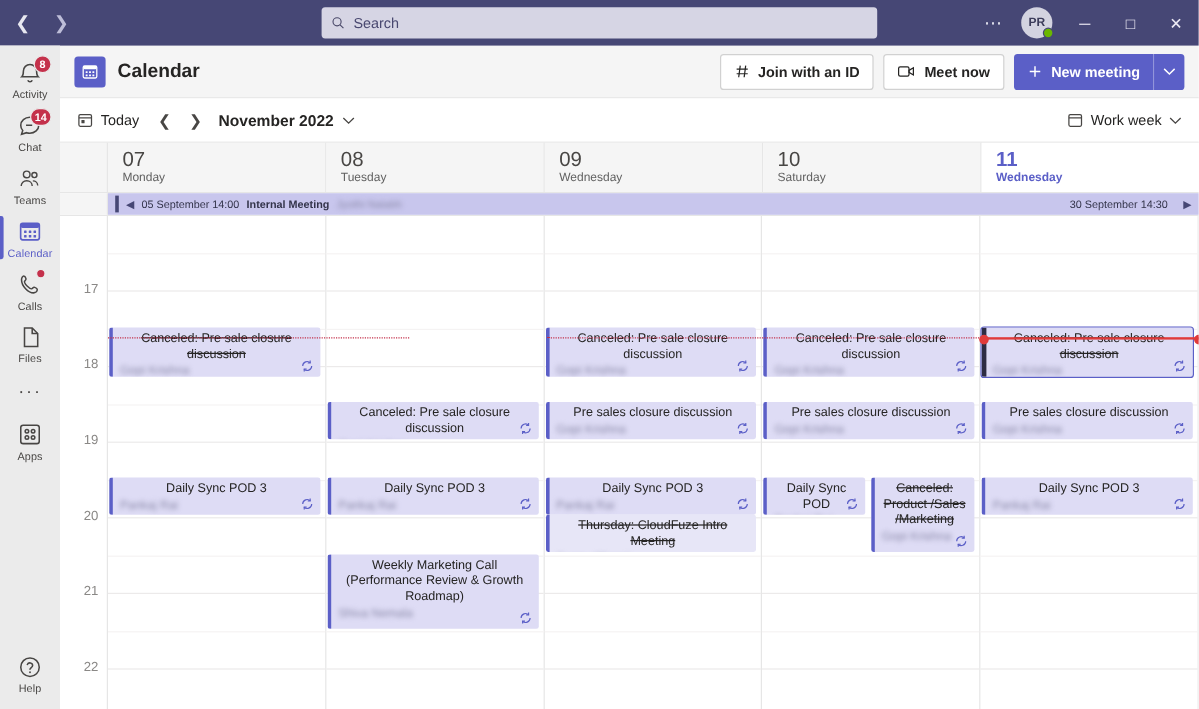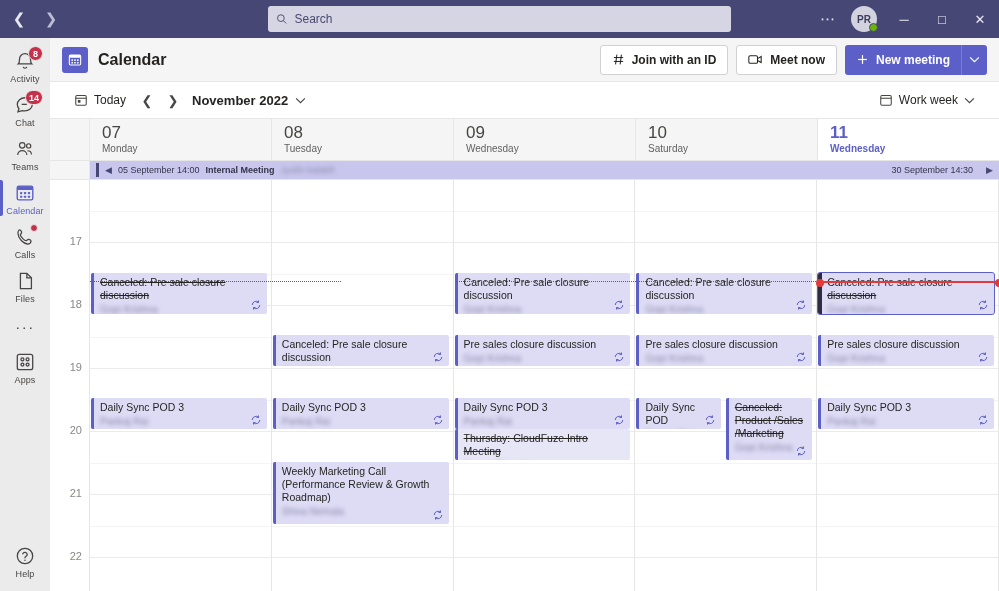--- a/index.html
+++ b/index.html
@@ -131,21 +131,21 @@
     font-family: "Liberation Sans", sans-serif; cursor: pointer;
   }
   .btn-primary-caret {
     width: 26px; height: 30px; background: #5b5fc7; color: #fff;
     border: 0; border-left: 1px solid #7b7ed4; border-radius: 0 3px 3px 0;
     display: flex; align-items: center; justify-content: center; cursor: pointer;
   }
 
   .subbar {
     height: 37px; display: flex; align-items: center;
-    padding: 0 16px; border-bottom: 1px solid #e6e6e6; background: #fff;
+    padding: 0 6px; border-bottom: 1px solid #e6e6e6; background: #fff;
   }
   .sb-btn {
     display: flex; align-items: center; gap: 6px;
     font-size: 12px; color: #252423; padding: 4px 8px;
     border-radius: 3px; cursor: pointer;
   }
   .sb-arrow {
     width: 26px; height: 24px; display: flex; align-items: center;
     justify-content: center; color: #484644; font-size: 13px; cursor: pointer;
   }
@@ -203,21 +203,21 @@
 
   .evt {
     position: absolute; background: #dedcf5; border-radius: 2px;
     overflow: hidden; cursor: pointer;
   }
   .evt .lbar {
     position: absolute; left: 0; top: 0; bottom: 0; width: 3px; background: #5b5fc7;
   }
   .evt-inner { padding: 3px 6px 2px 9px; height: 100%; position: relative; }
   .evt-title {
-    font-size: 10.5px; color: #252423; line-height: 13px;
+    font-size: 10.5px; color: #252423; line-height: 13px; text-align: center;
   }
   .evt-title.canceled { text-decoration: line-through; }
   .evt-person {
     font-size: 10px; color: #8a89a8; line-height: 13px;
     filter: blur(2.1px); user-select: none; margin-top: 1px;
   }
   .recur {
     position: absolute; right: 5px; bottom: 3px;
     width: 12px; height: 12px; color: #5b5fc7;
   }

